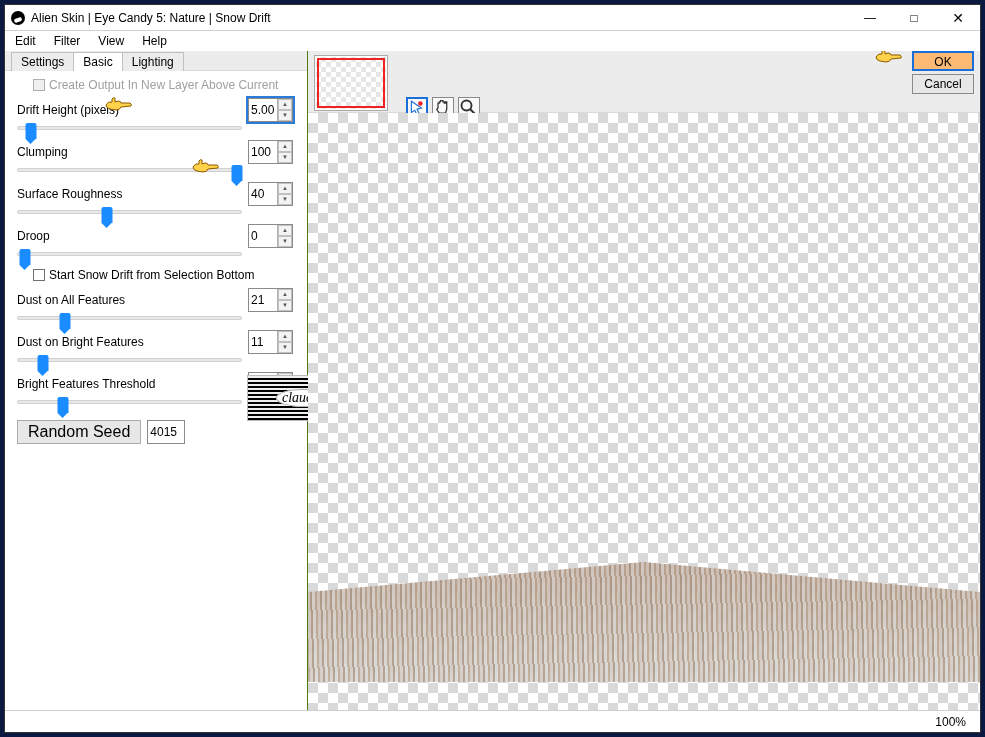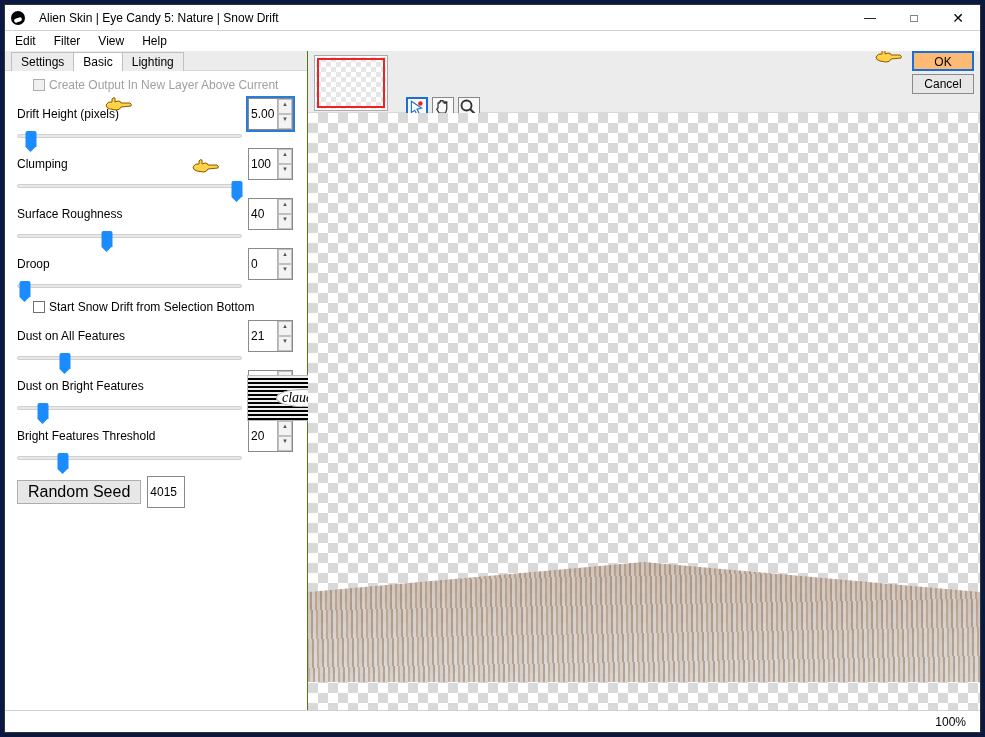--- a/index.html
+++ b/index.html
@@ -10,21 +10,21 @@
   width: 985px;
   height: 737px;
   overflow: hidden;
 }
 .outer-frame { border: 4px solid #0b1940; width: 985px; height: 737px; background:#fff; }
 .window { width: 977px; height: 729px; background: #fff; border: 1px solid #333; display:flex; flex-direction:column; }
 .titlebar {
   height: 26px; background:#fff; display:flex; align-items:center; justify-content:space-between;
   padding: 0 0 0 6px; border-bottom:1px solid #d0d0d0;
 }
-.title-left { display:flex; align-items:center; gap:14px; }
+.title-left { display:flex; align-items:center; gap:6px; }
 .app-icon {
   width:14px; height:14px; display:inline-block; background:#000; border-radius:50%;
   position:relative;
 }
 .app-icon::after{content:"";position:absolute;left:3px;top:7px;width:8px;height:4px;background:#fff;border-radius:2px;transform:rotate(-20deg);}
 .title-text { font-size:12px; }
 .win-controls { display:flex; }
 .win-btn {
   width: 44px; height: 26px; text-align:center; line-height:26px; cursor:pointer; font-size:12px;
 }
@@ -51,21 +51,21 @@
 .param-label{ font-size:12px; margin-bottom:1px;}
 .slider-row { display:flex; align-items:center; gap:4px;}
 .slider-track {
   flex:0 0 225px; height:4px; background:#e8e8e8; border:1px solid #d0d0d0; border-radius:2px; position:relative; margin-top:4px; margin-bottom:4px;
 }
 .thumb {
   position:absolute; top:-4px; width:11px; height:16px; background:#1a8cff; border-radius:2px 2px 0 0;
   transform: translateX(-50%);
 }
 .thumb::after{ content:""; position:absolute; bottom:-5px; left:0; border-left:5.5px solid transparent; border-right:5.5px solid transparent; border-top:5px solid #1a8cff;}
-.numbox { display:flex; border:1px solid #8a8a8a; height:32px; width:45px; background:#fff; }
+.numbox { display:flex; border:1px solid #8a8a8a; height:24px; width:45px; background:#fff; }
 .numbox.focus { outline:2px solid #2a7dd6;}
 .numbox-input { flex:1; border:none; font-size:12px; padding:0 2px; width:28px;}
 .spinner { width:15px; display:flex; flex-direction:column; border-left:1px solid #b0b0b0;}
 .spinner-btn { flex:1; text-align:center; font-size:6px; line-height:8px; cursor:pointer; color:#555; border:0.5px solid #c0c0c0; background:#f3f3f3;}
 .label-num-row { display:flex; align-items:center; justify-content: flex-start; gap:6px;}
 .param .label-num-row .param-label{flex:0 0 225px;}
 .rand-row{ display:flex; align-items:center; gap:6px; margin-top:6px; }
 .btn { border:1px solid #adadad; background:#e7e7e7; padding:2px 10px; cursor:pointer; font-size:16px; }
 .right-panel { flex:1; background:#ececec; display:flex; flex-direction:column; position:relative;}
 .preview-toolbar { height: 62px; background:#ececec; display:flex; align-items:flex-start; padding:4px 6px; gap:10px; border-bottom:1px solid #d9d9d9;}

